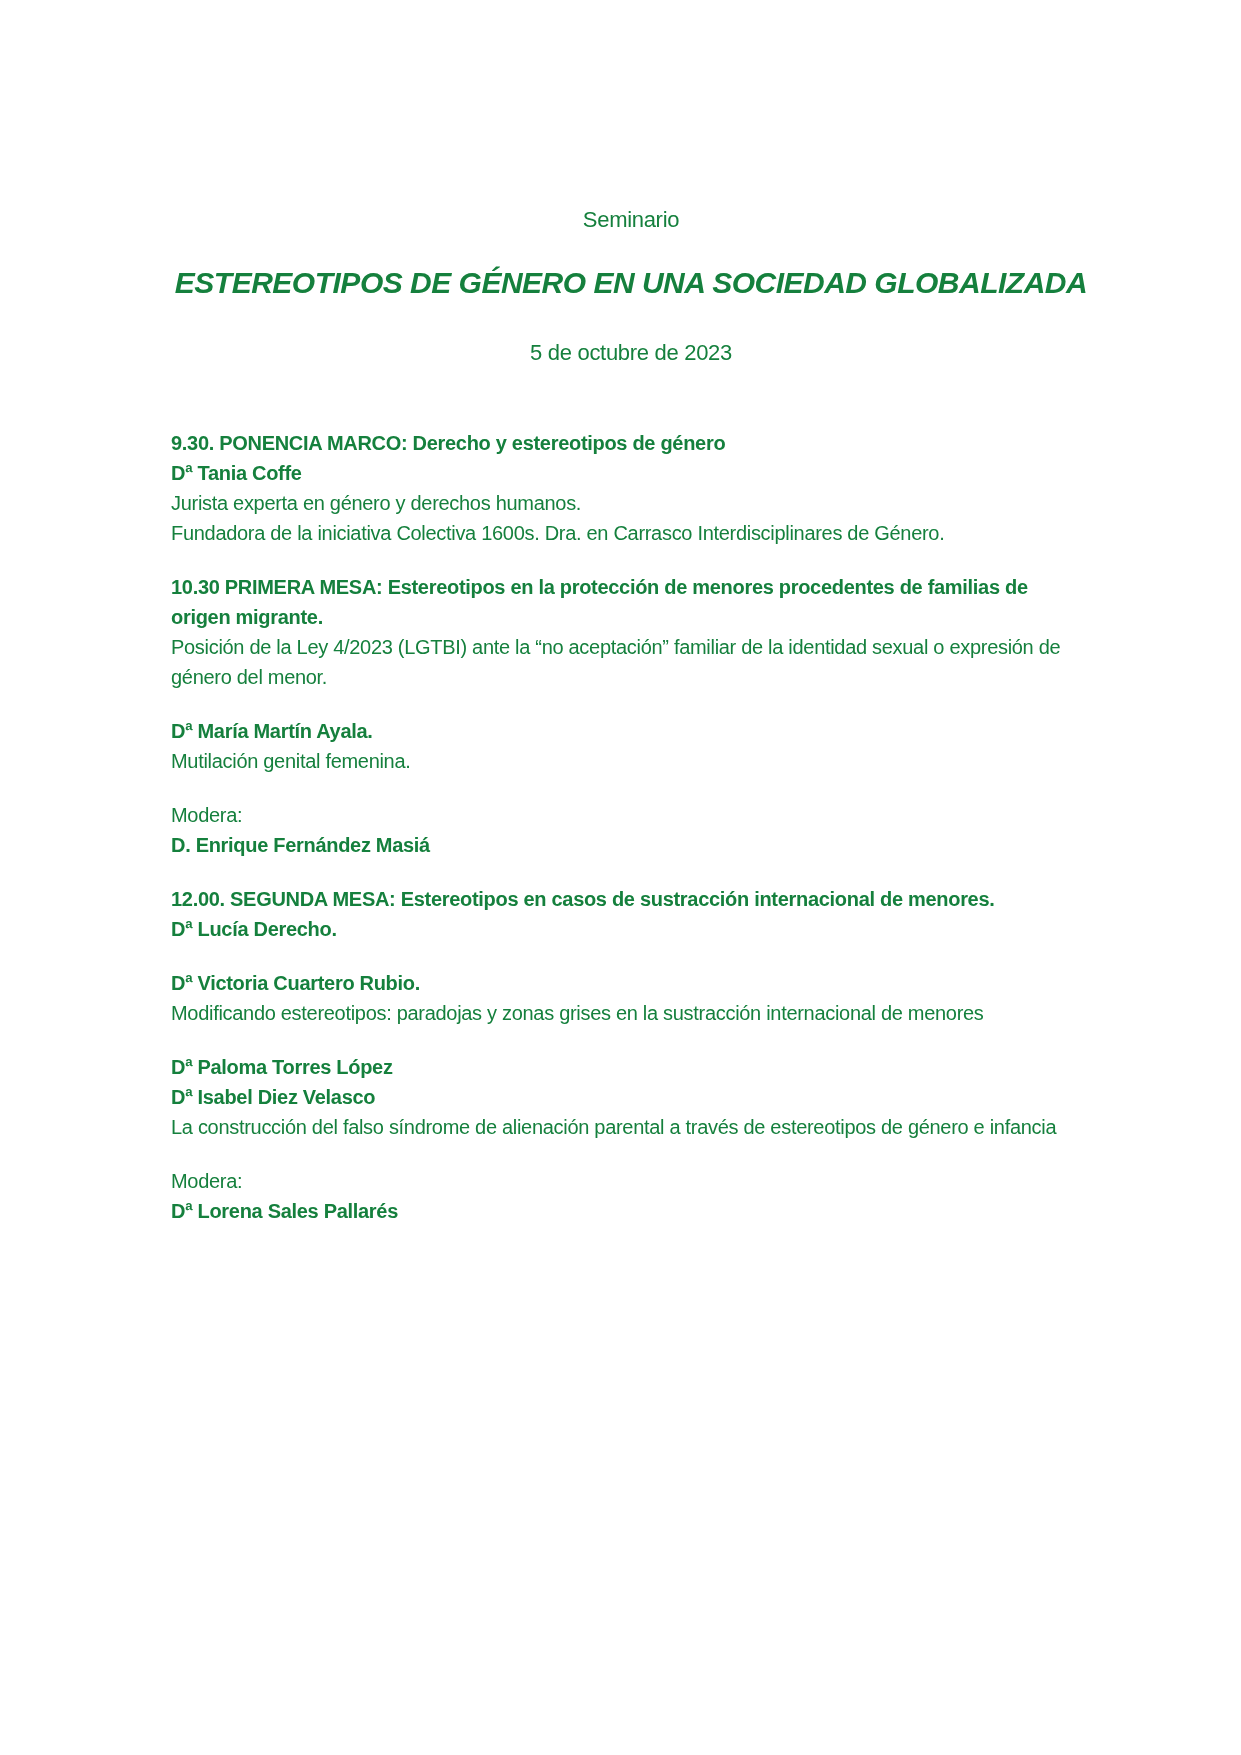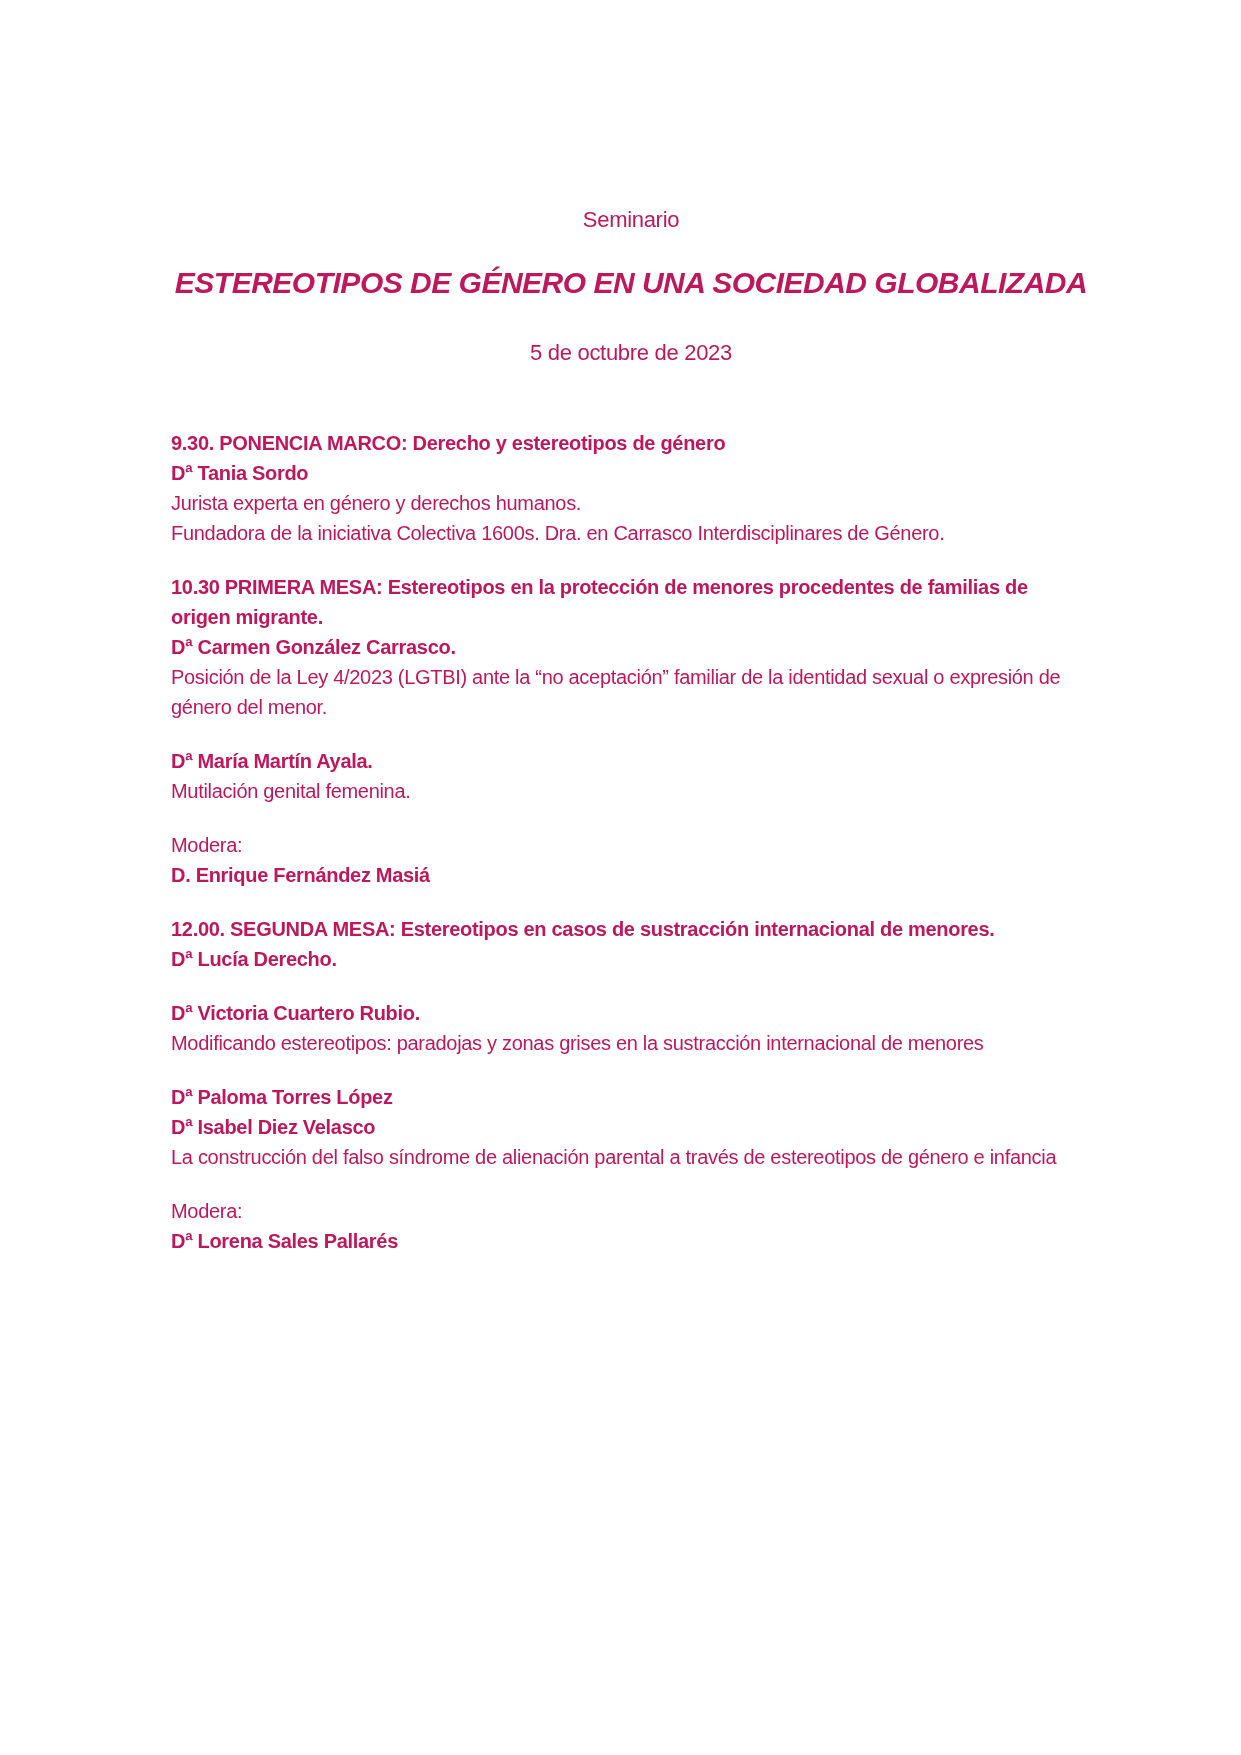--- a/index.html
+++ b/index.html
@@ -19,21 +19,21 @@
   .content {
     padding: 205px 150px 0 171px;
     width: 920px;
     box-sizing: content-box;
   }
   .content p {
     margin: 0;
     font-size: 20px;
     line-height: 30px;
     letter-spacing: -0.3px;
-    color: #be185d;
+    color: #15803d;
   }
   .center { text-align: center; }
   .bold { font-weight: bold; }
   .block { margin-bottom: 24px; }
   p.seminario {
     font-size: 22px;
     line-height: 30px;
     margin-bottom: 28px;
   }
   p.doc-title {
@@ -57,30 +57,29 @@
 <div class="page">
   <div class="content">
 
     <p class="center seminario">Seminario</p>
     <p class="center doc-title">ESTEREOTIPOS DE GÉNERO EN UNA SOCIEDAD GLOBALIZADA</p>
     <p class="center doc-date">5 de octubre de 2023</p>
 
     <section>
       <p class="bold block">9.30. PONENCIA MARCO: Derecho y estereotipos de género</p>
       <div class="block">
-        <p class="bold">Dª Tania Sordo</p>
+        <p class="bold">Dª Tania Coffe</p>
         <p>Jurista experta en género y derechos humanos.</p>
         <p>Fundadora de la iniciativa Colectiva 1600s. Dra. en Carrasco Interdisciplinares de Género.</p>
       </div>
     </section>
 
     <section>
       <p class="bold block">10.30 PRIMERA MESA: Estereotipos en la protección de menores procedentes de familias de origen migrante.</p>
       <div class="block">
-        <p class="bold">Dª Carmen González Carrasco.</p>
         <p>Posición de la Ley 4/2023 (LGTBI) ante la “no aceptación” familiar de la identidad sexual o expresión de género del menor.</p>
       </div>
       <div class="block">
         <p class="bold">Dª María Martín Ayala.</p>
         <p>Mutilación genital femenina.</p>
       </div>
       <div class="block">
         <p>Modera:</p>
         <p class="bold">D. Enrique Fernández Masiá</p>
       </div>

